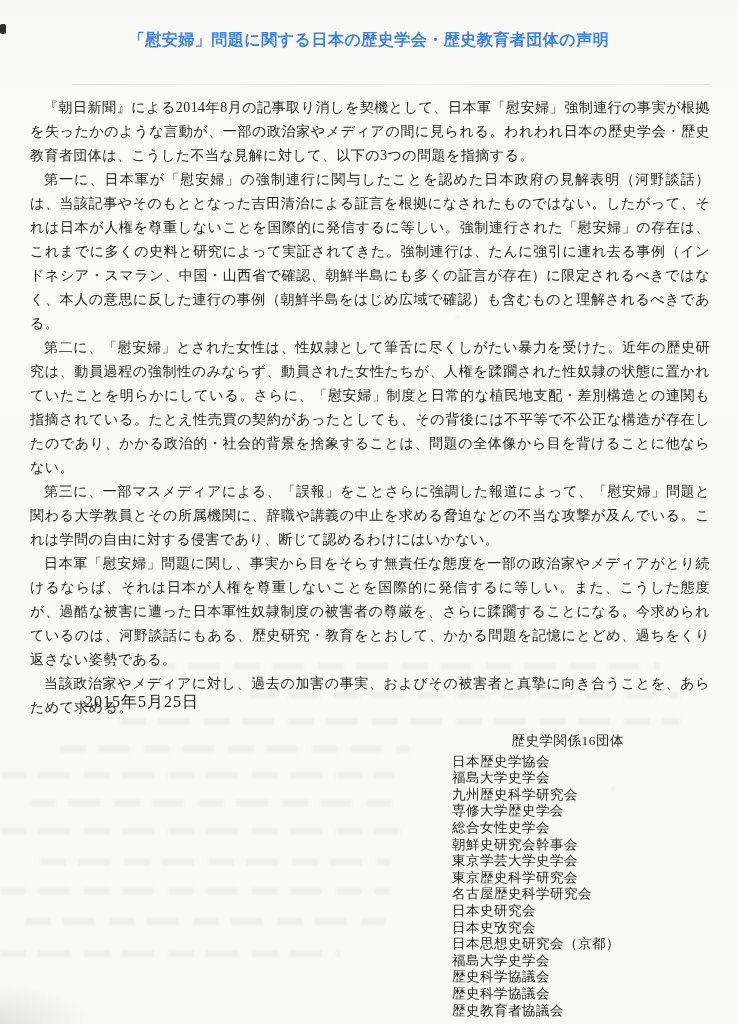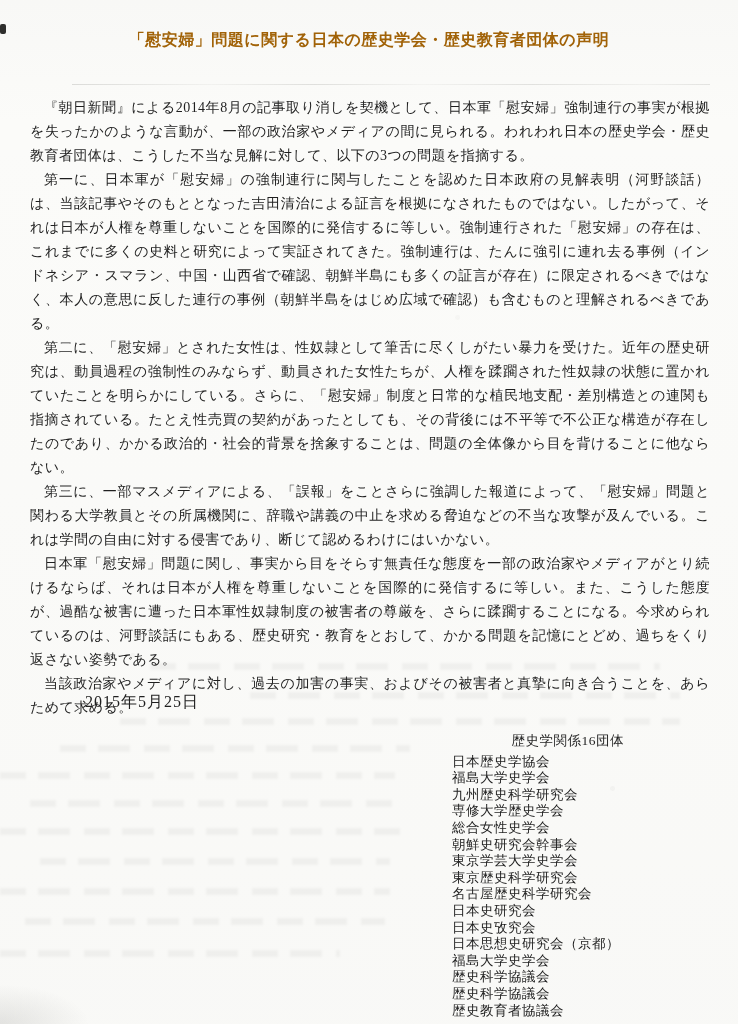--- a/index.html
+++ b/index.html
@@ -29,21 +29,21 @@
   }
   .title {
     position: absolute;
     top: 30px; left: 0; right: 0;
     margin: 0;
     text-align: center;
     font-family: Liberation Mono, monospace;
     font-size: 16px;
     font-weight: bold;
     letter-spacing: 0.5px;
-    color: #a16207;
+    color: #3b82f6;
   }
   .title-rule {
     position: absolute;
     top: 84px; left: 72px; width: 638px; height: 1px;
     background: linear-gradient(90deg,
       rgba(80,80,75,.18), rgba(80,80,75,.05) 22%,
       rgba(80,80,75,.16) 38%, rgba(80,80,75,.04) 55%,
       rgba(80,80,75,.15) 72%, rgba(80,80,75,.06) 90%, rgba(80,80,75,.14));
   }
   .body-text {

